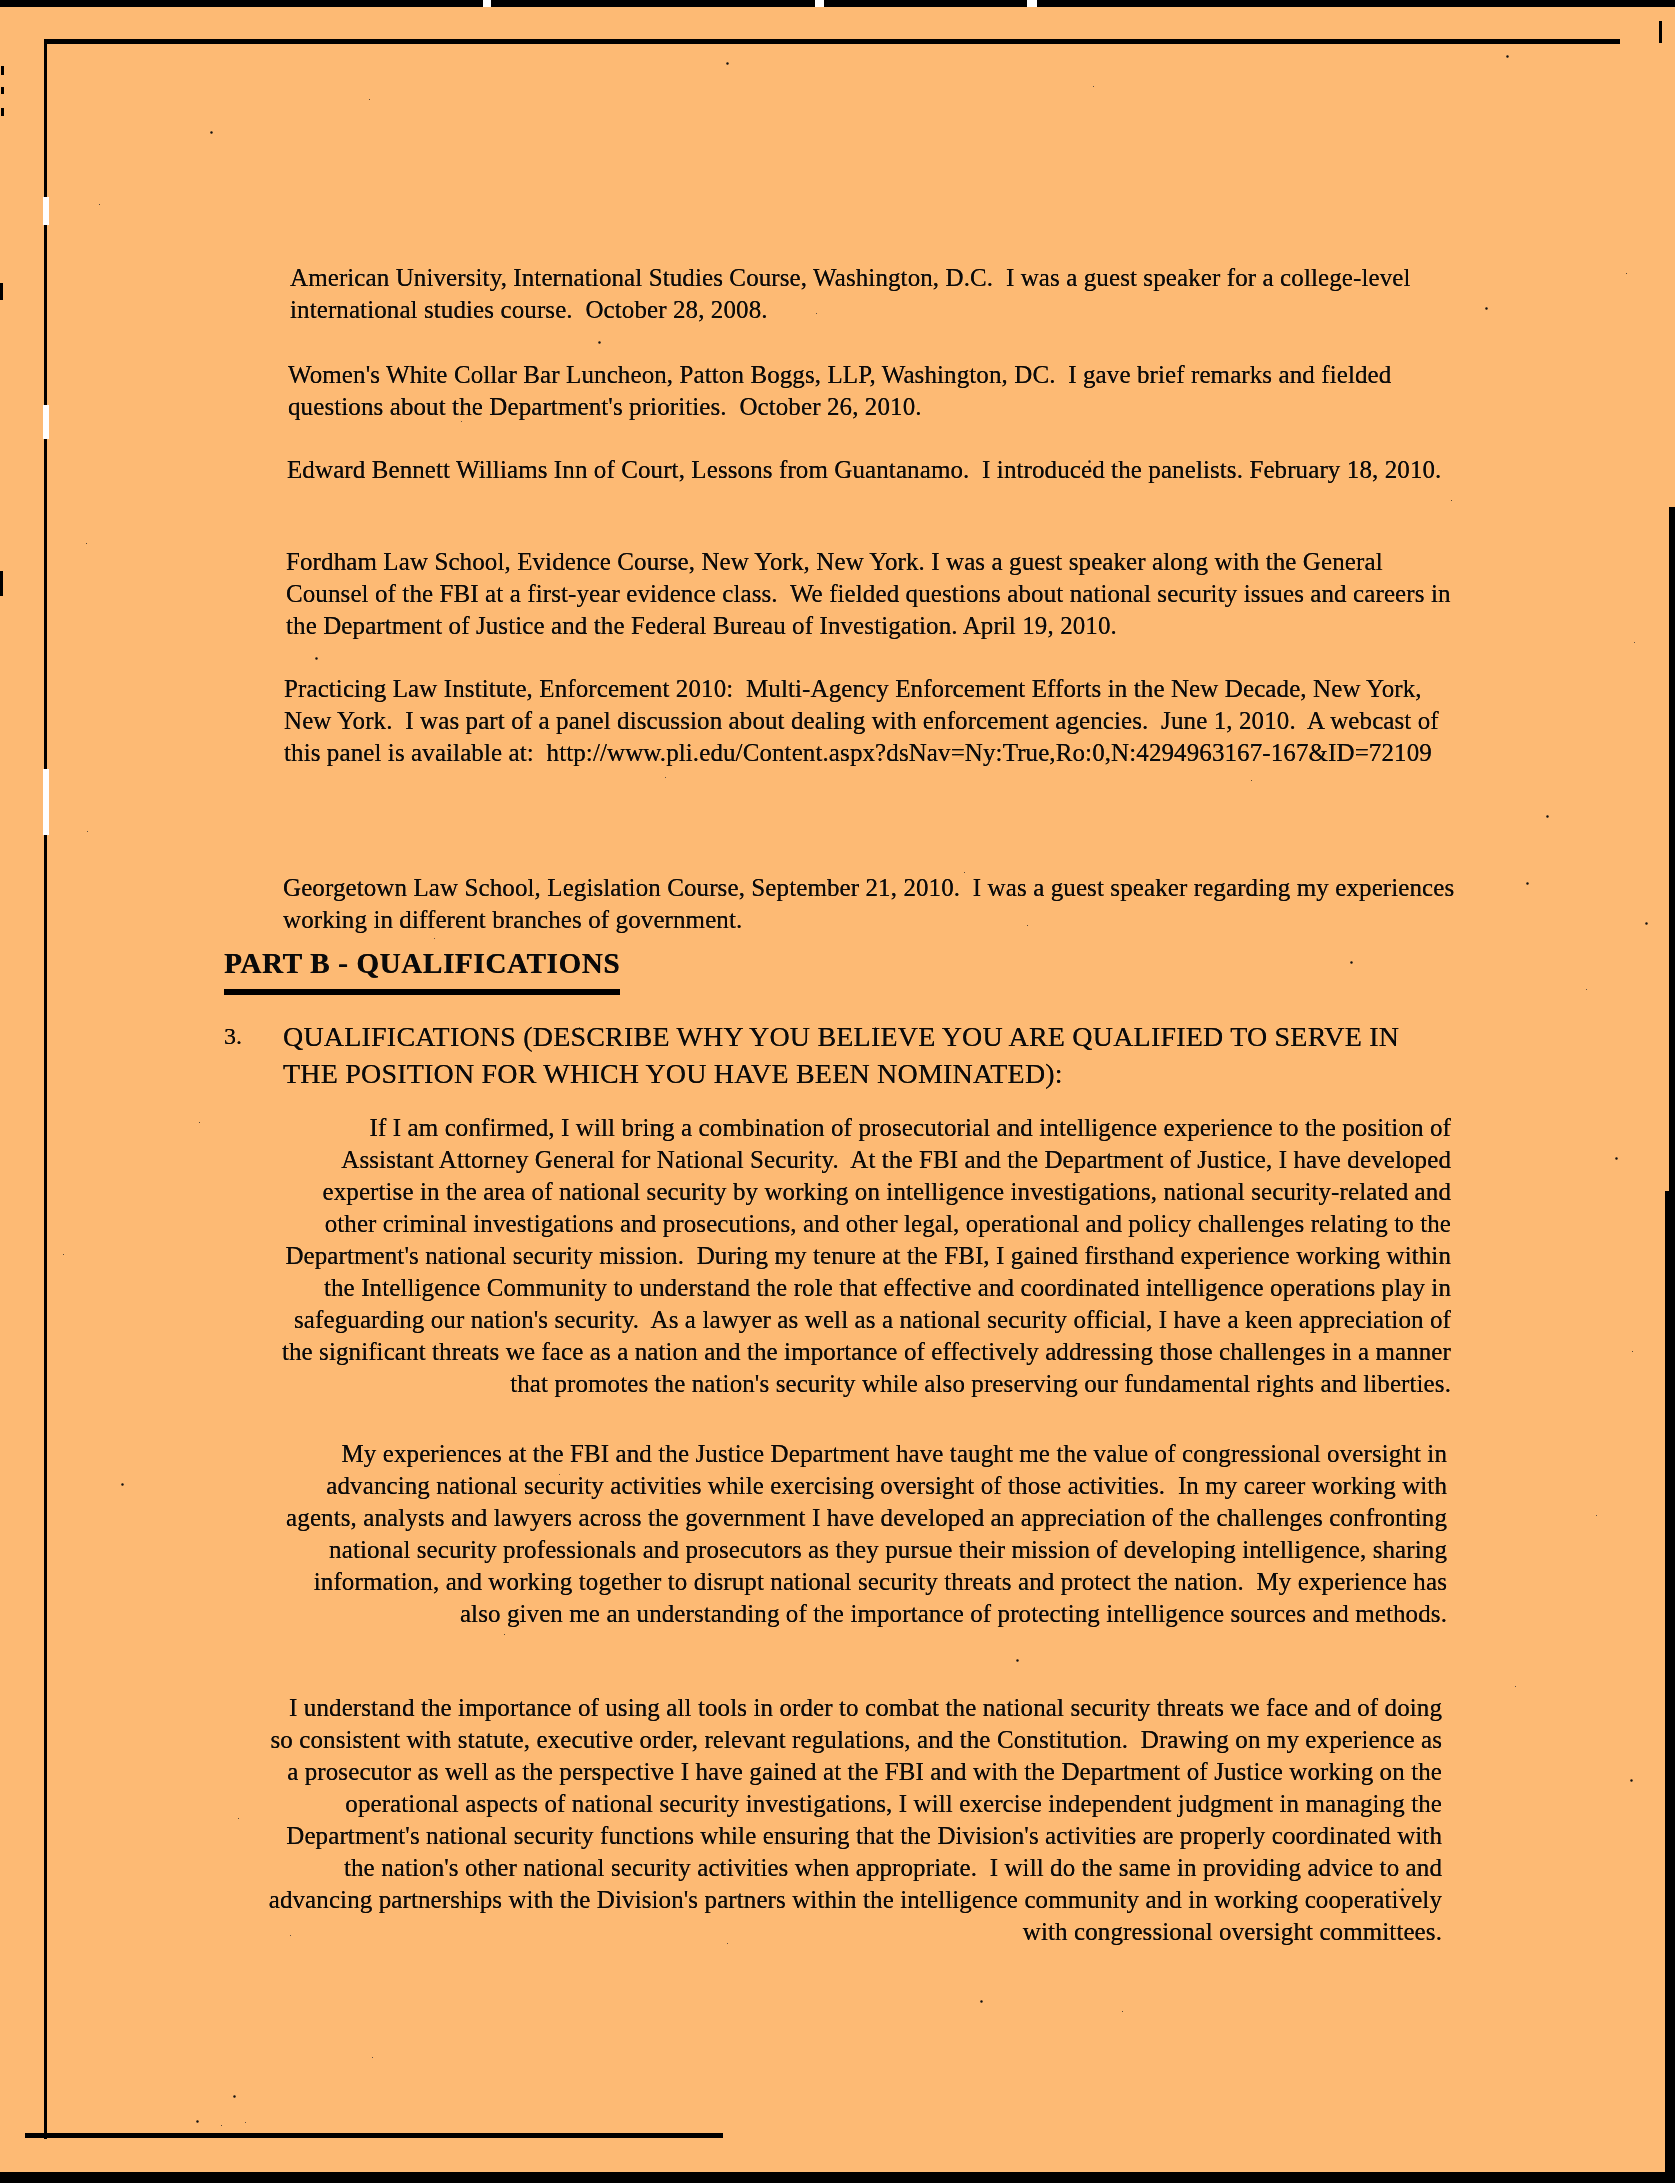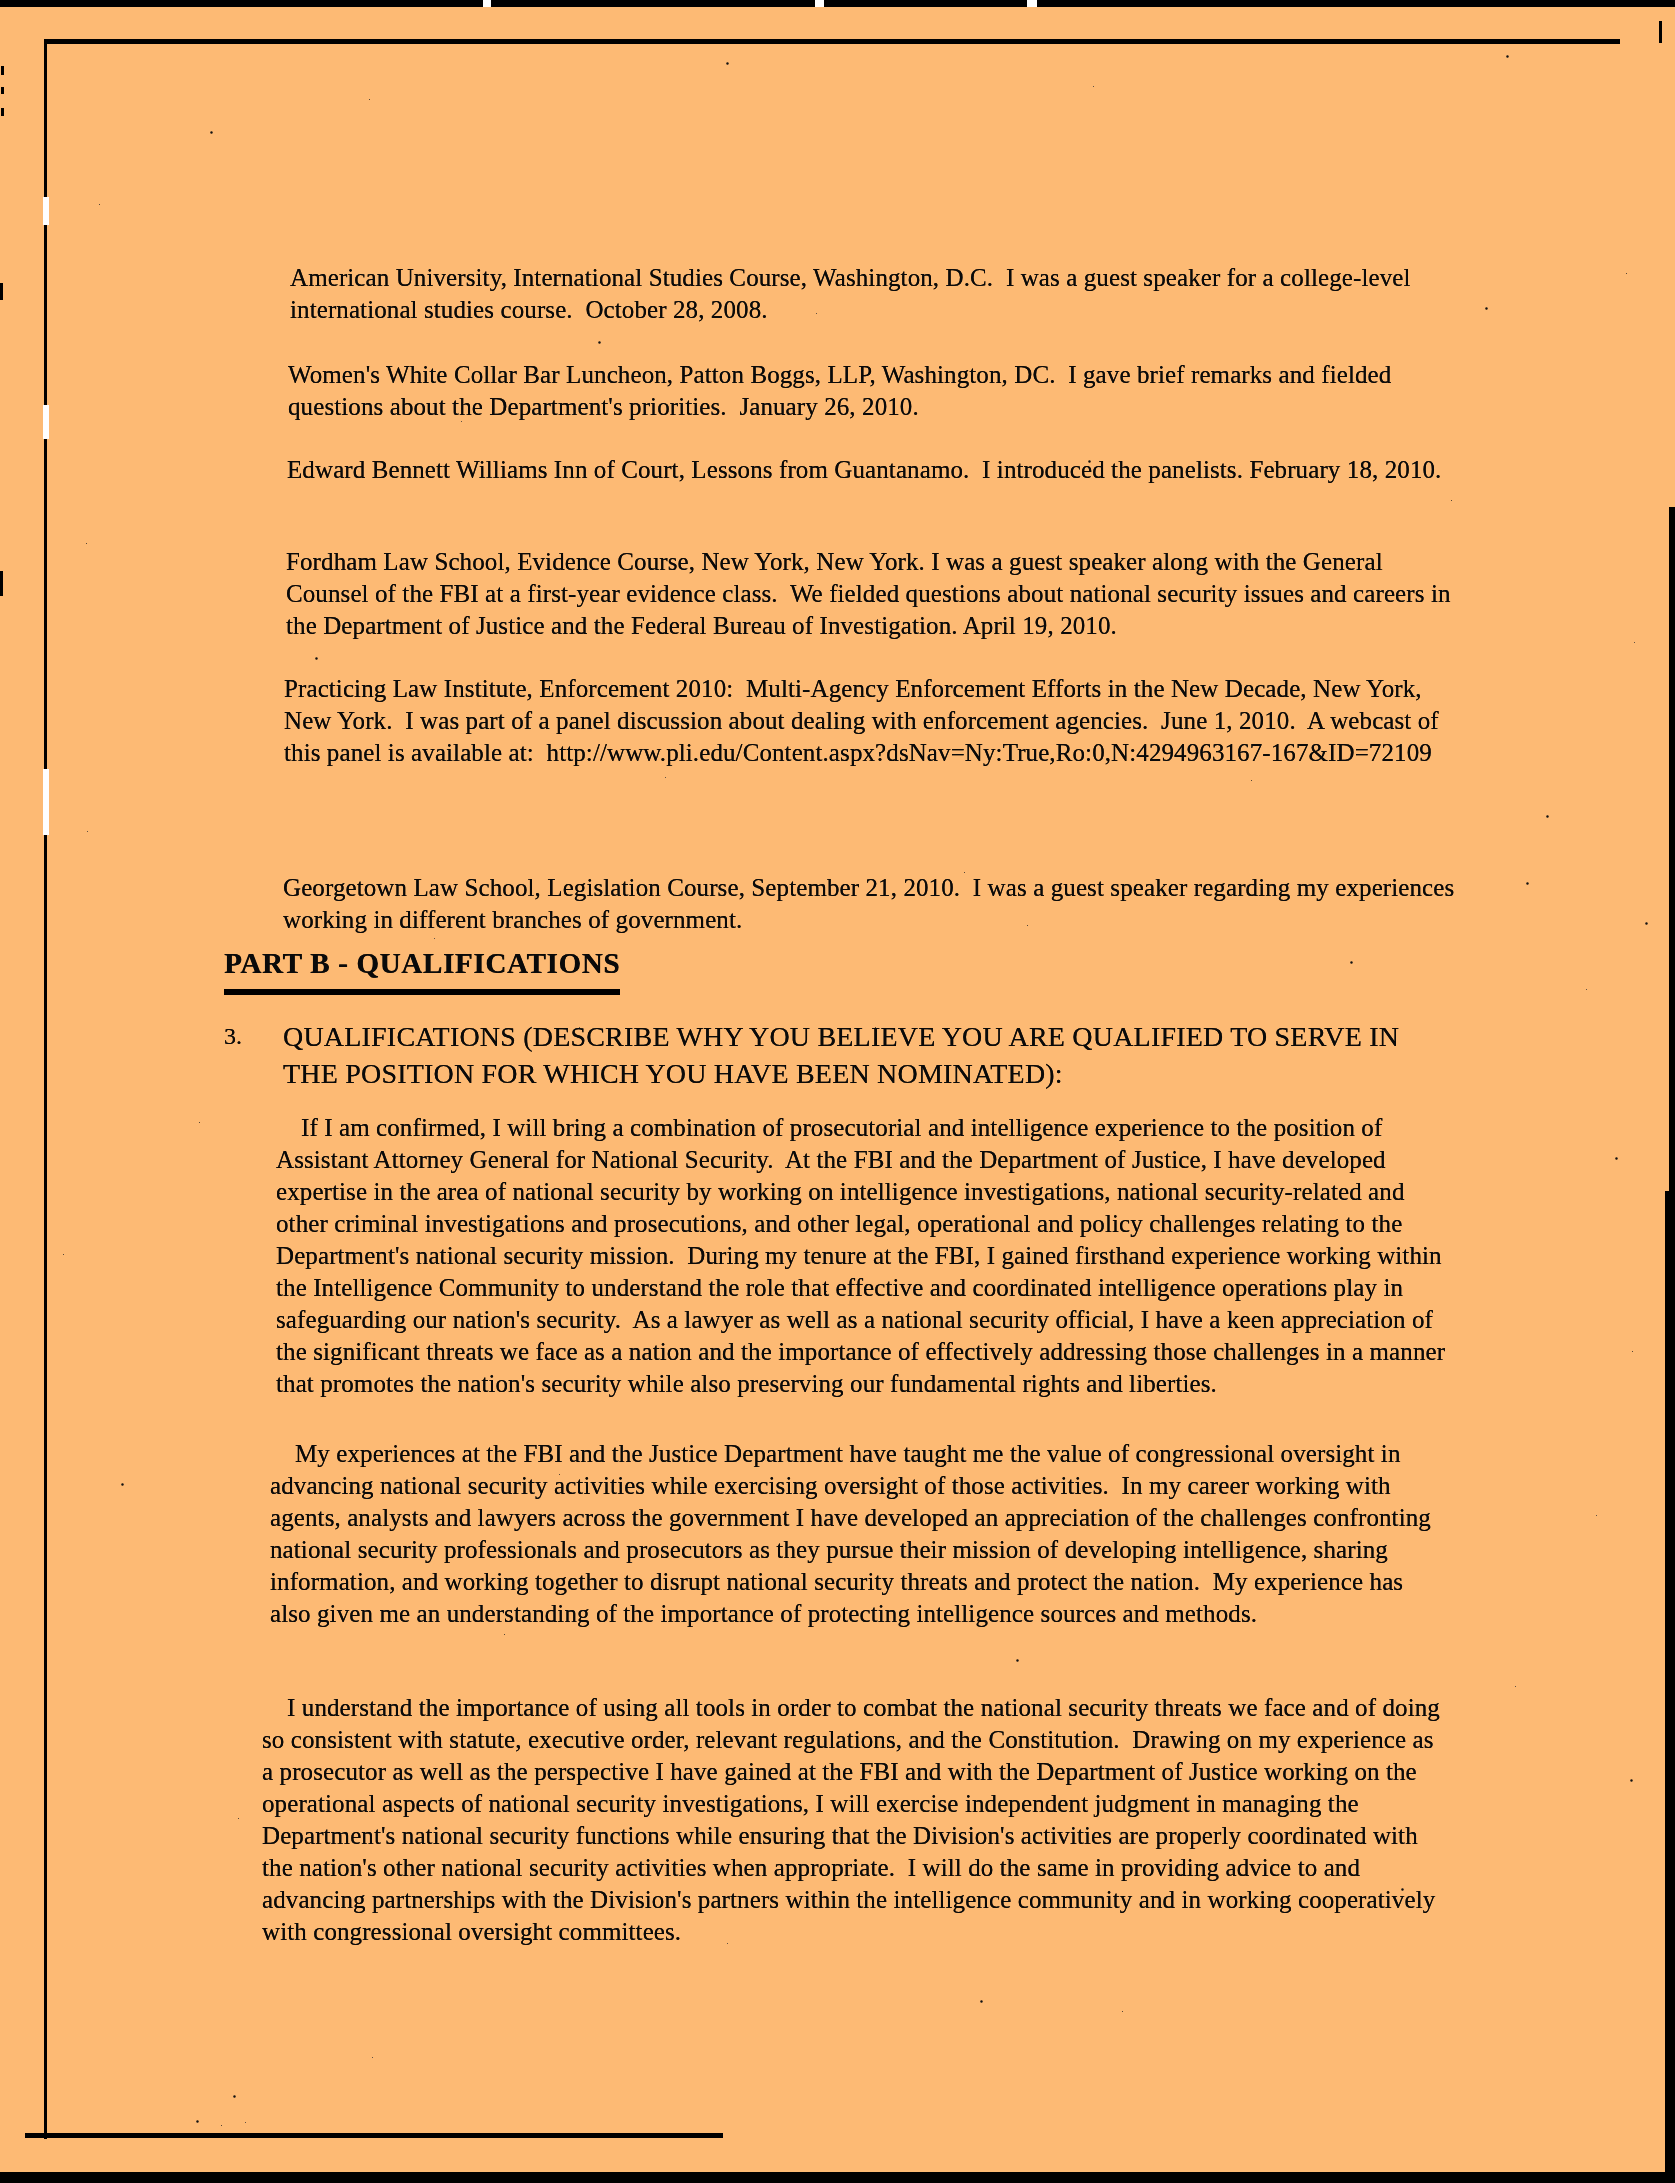--- a/index.html
+++ b/index.html
@@ -17,21 +17,21 @@
     color: #0a0a0a;
   }
   .txt {
     position: absolute;
     font-size: 25px;
     line-height: 32px;
     white-space: pre-wrap;
     text-shadow: 0 0 0.6px rgba(0,0,0,0.85);
     letter-spacing: 0.1px;
   }
-  .answer { text-indent: 25px; }
+  .answer { text-indent: 25px; text-align: right; }
   .heading {
     position: absolute;
     font-size: 29px;
     font-weight: bold;
     letter-spacing: 0.7px;
     text-shadow: 0.4px 0.4px 0.3px rgba(0,0,0,0.9);
     display: inline-block;
     border-bottom: 6px solid #000;
     padding-bottom: 9px;
   }
@@ -128,21 +128,21 @@
   <div class="artifact corner-mark-tr"></div>
   <div class="artifact edge-dash-a"></div>
   <div class="artifact edge-dash-b"></div>
   <div class="artifact edge-dash-c"></div>
   <div class="artifact edge-dash-d"></div>
   <div class="artifact edge-dash-e"></div>
   <div class="specks"></div>
 
   <div class="txt" style="left:290px; top:262px; width:1185px;">American University, International Studies Course, Washington, D.C.  I was a guest speaker for a college-level international studies course.  October 28, 2008.</div>
 
-  <div class="txt" style="left:288px; top:359px; width:1185px;">Women's White Collar Bar Luncheon, Patton Boggs, LLP, Washington, DC.  I gave brief remarks and fielded questions about the Department's priorities.  January 26, 2010.</div>
+  <div class="txt" style="left:288px; top:359px; width:1185px;">Women's White Collar Bar Luncheon, Patton Boggs, LLP, Washington, DC.  I gave brief remarks and fielded questions about the Department's priorities.  October 26, 2010.</div>
 
   <div class="txt" style="left:287px; top:454px; width:1185px;">Edward Bennett Williams Inn of Court, Lessons from Guantanamo.  I introduced the panelists. February 18, 2010.</div>
 
   <div class="txt" style="left:286px; top:546px; width:1185px;">Fordham Law School, Evidence Course, New York, New York. I was a guest speaker along with the General Counsel of the FBI at a first-year evidence class.  We fielded questions about national security issues and careers in the Department of Justice and the Federal Bureau of Investigation. April 19, 2010.</div>
 
   <div class="txt" style="left:284px; top:673px; width:1185px; overflow-wrap:break-word;">Practicing Law Institute, Enforcement 2010:  Multi-Agency Enforcement Efforts in the New Decade, New York, New York.  I was part of a panel discussion about dealing with enforcement agencies.  June 1, 2010.  A webcast of this panel is available at:  http://www.pli.edu/Content.aspx?dsNav=Ny:True,Ro:0,N:4294963167-167&amp;ID=72109</div>
 
   <div class="txt" style="left:283px; top:872px; width:1185px;">Georgetown Law School, Legislation Course, September 21, 2010.  I was a guest speaker regarding my experiences working in different branches of government.</div>
 
   <div class="heading" style="left:224px; top:947px;">PART B - QUALIFICATIONS</div>

